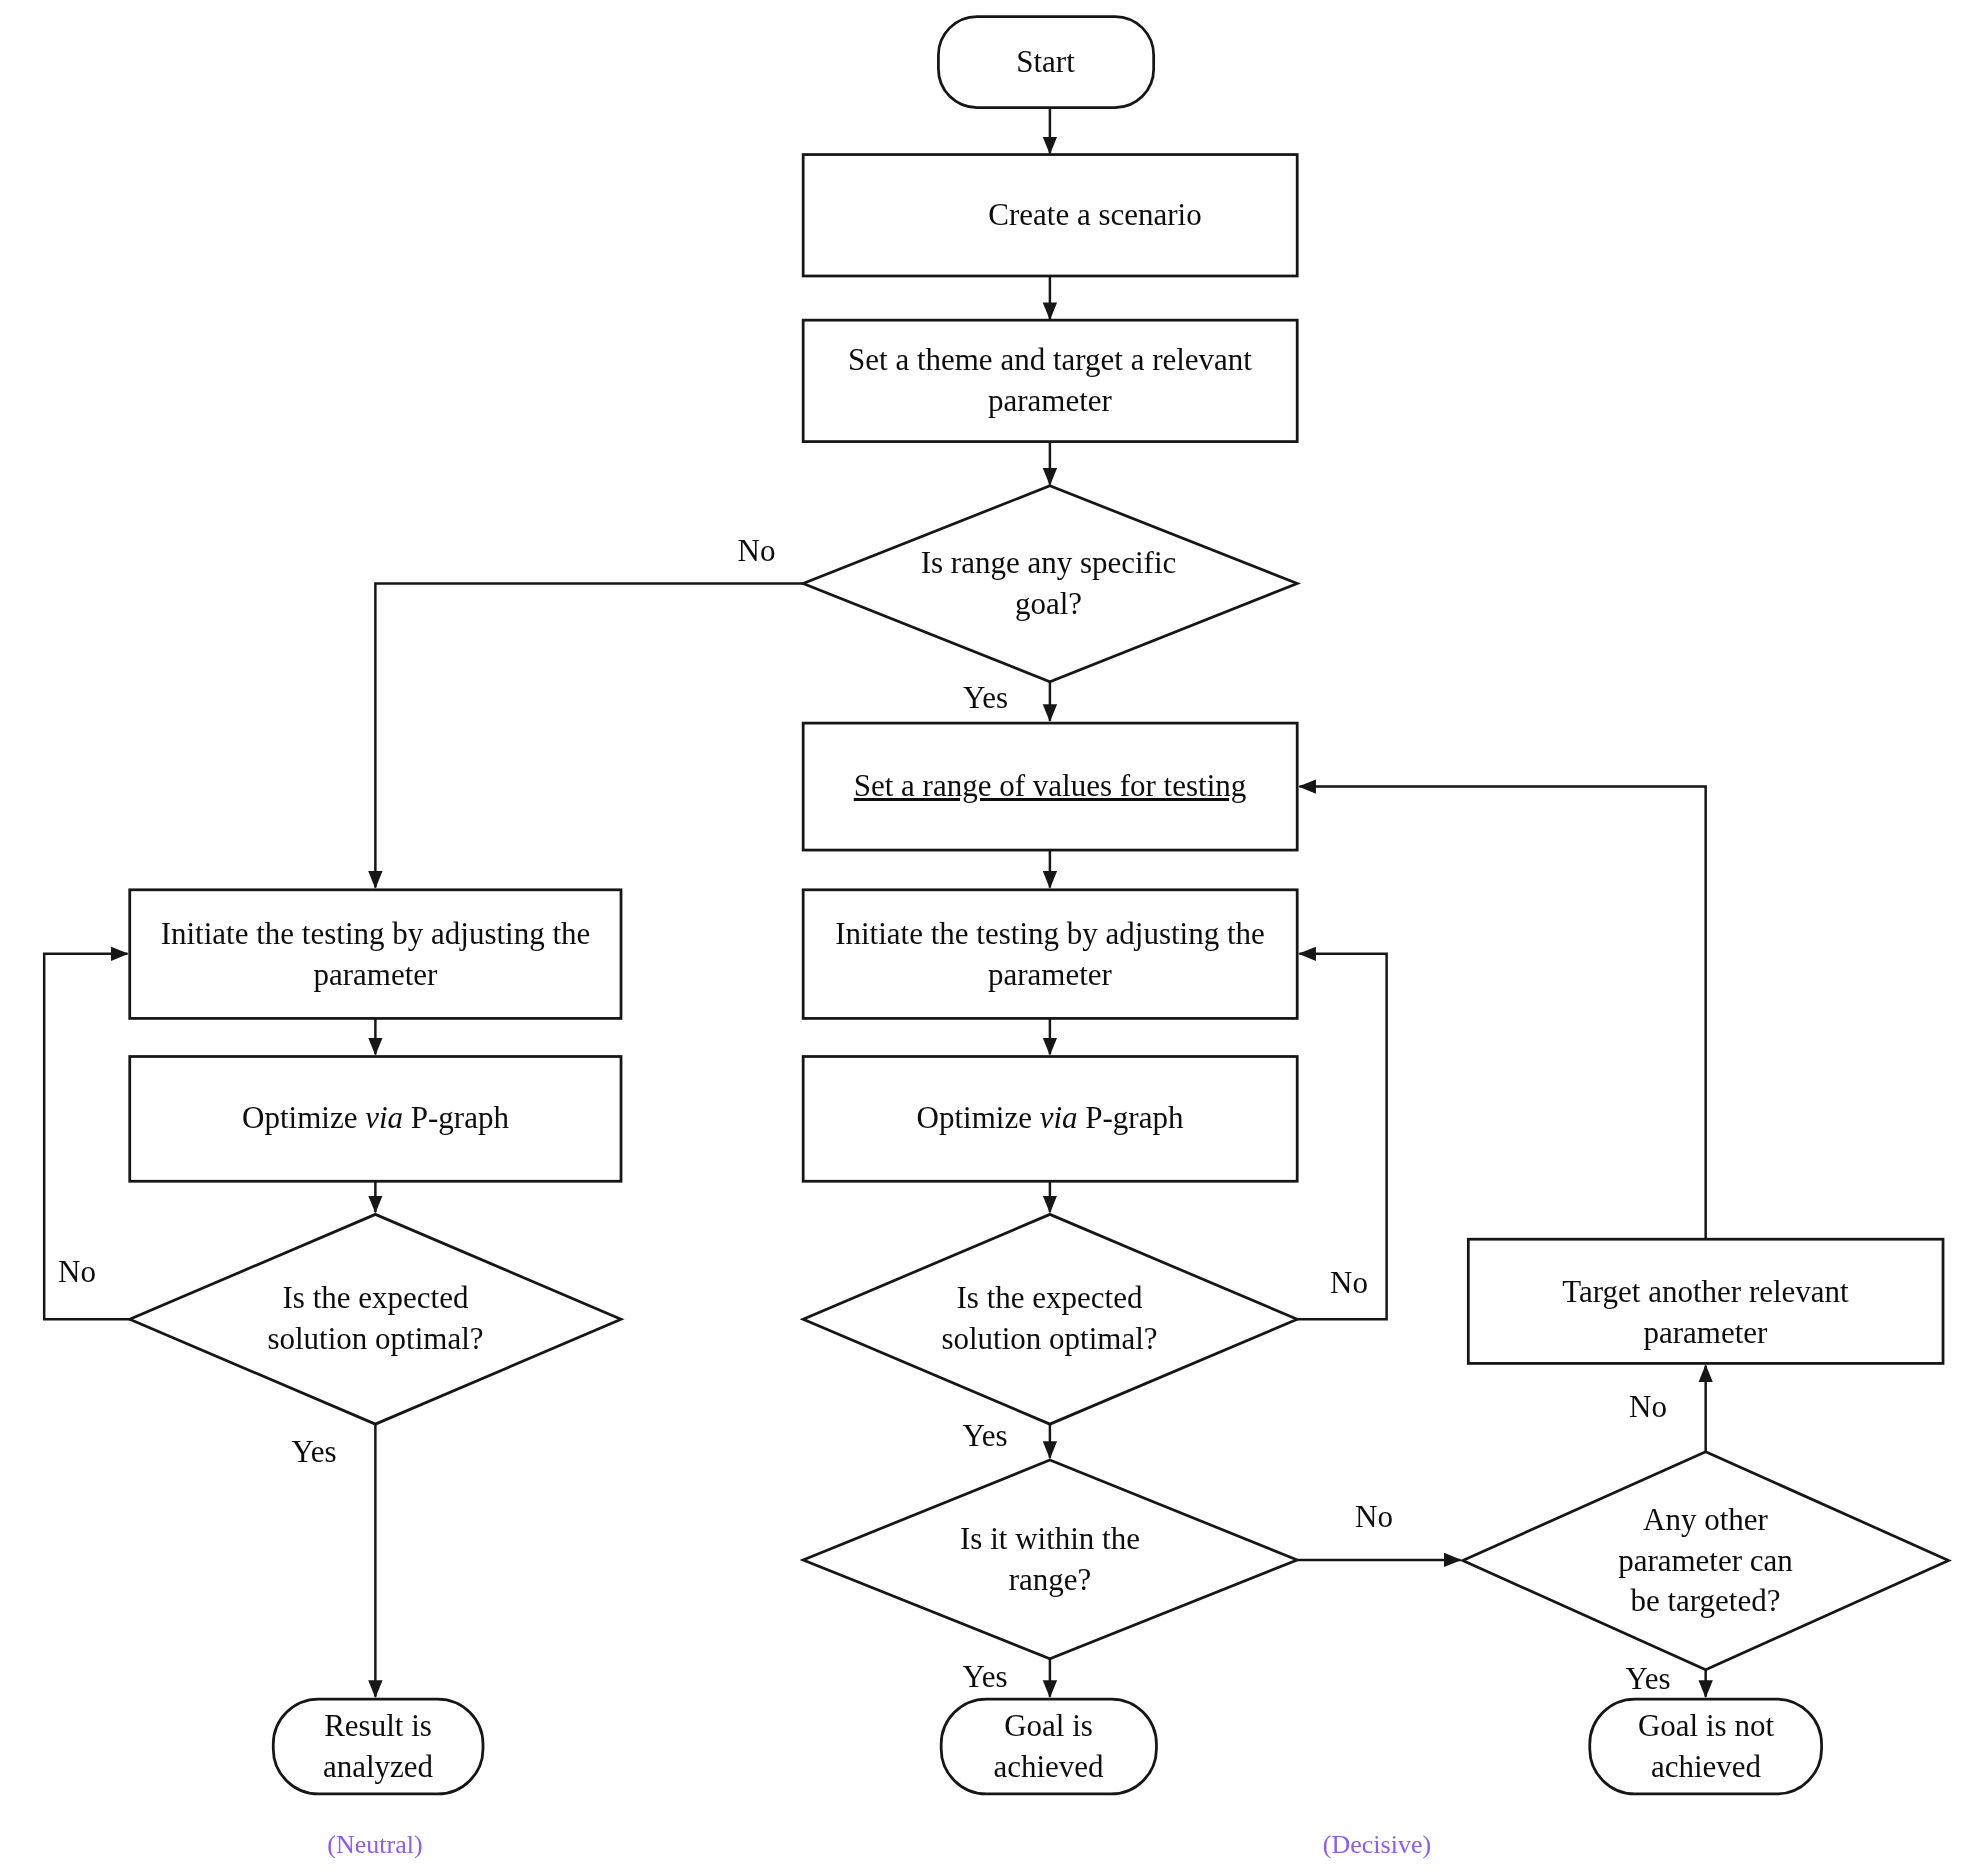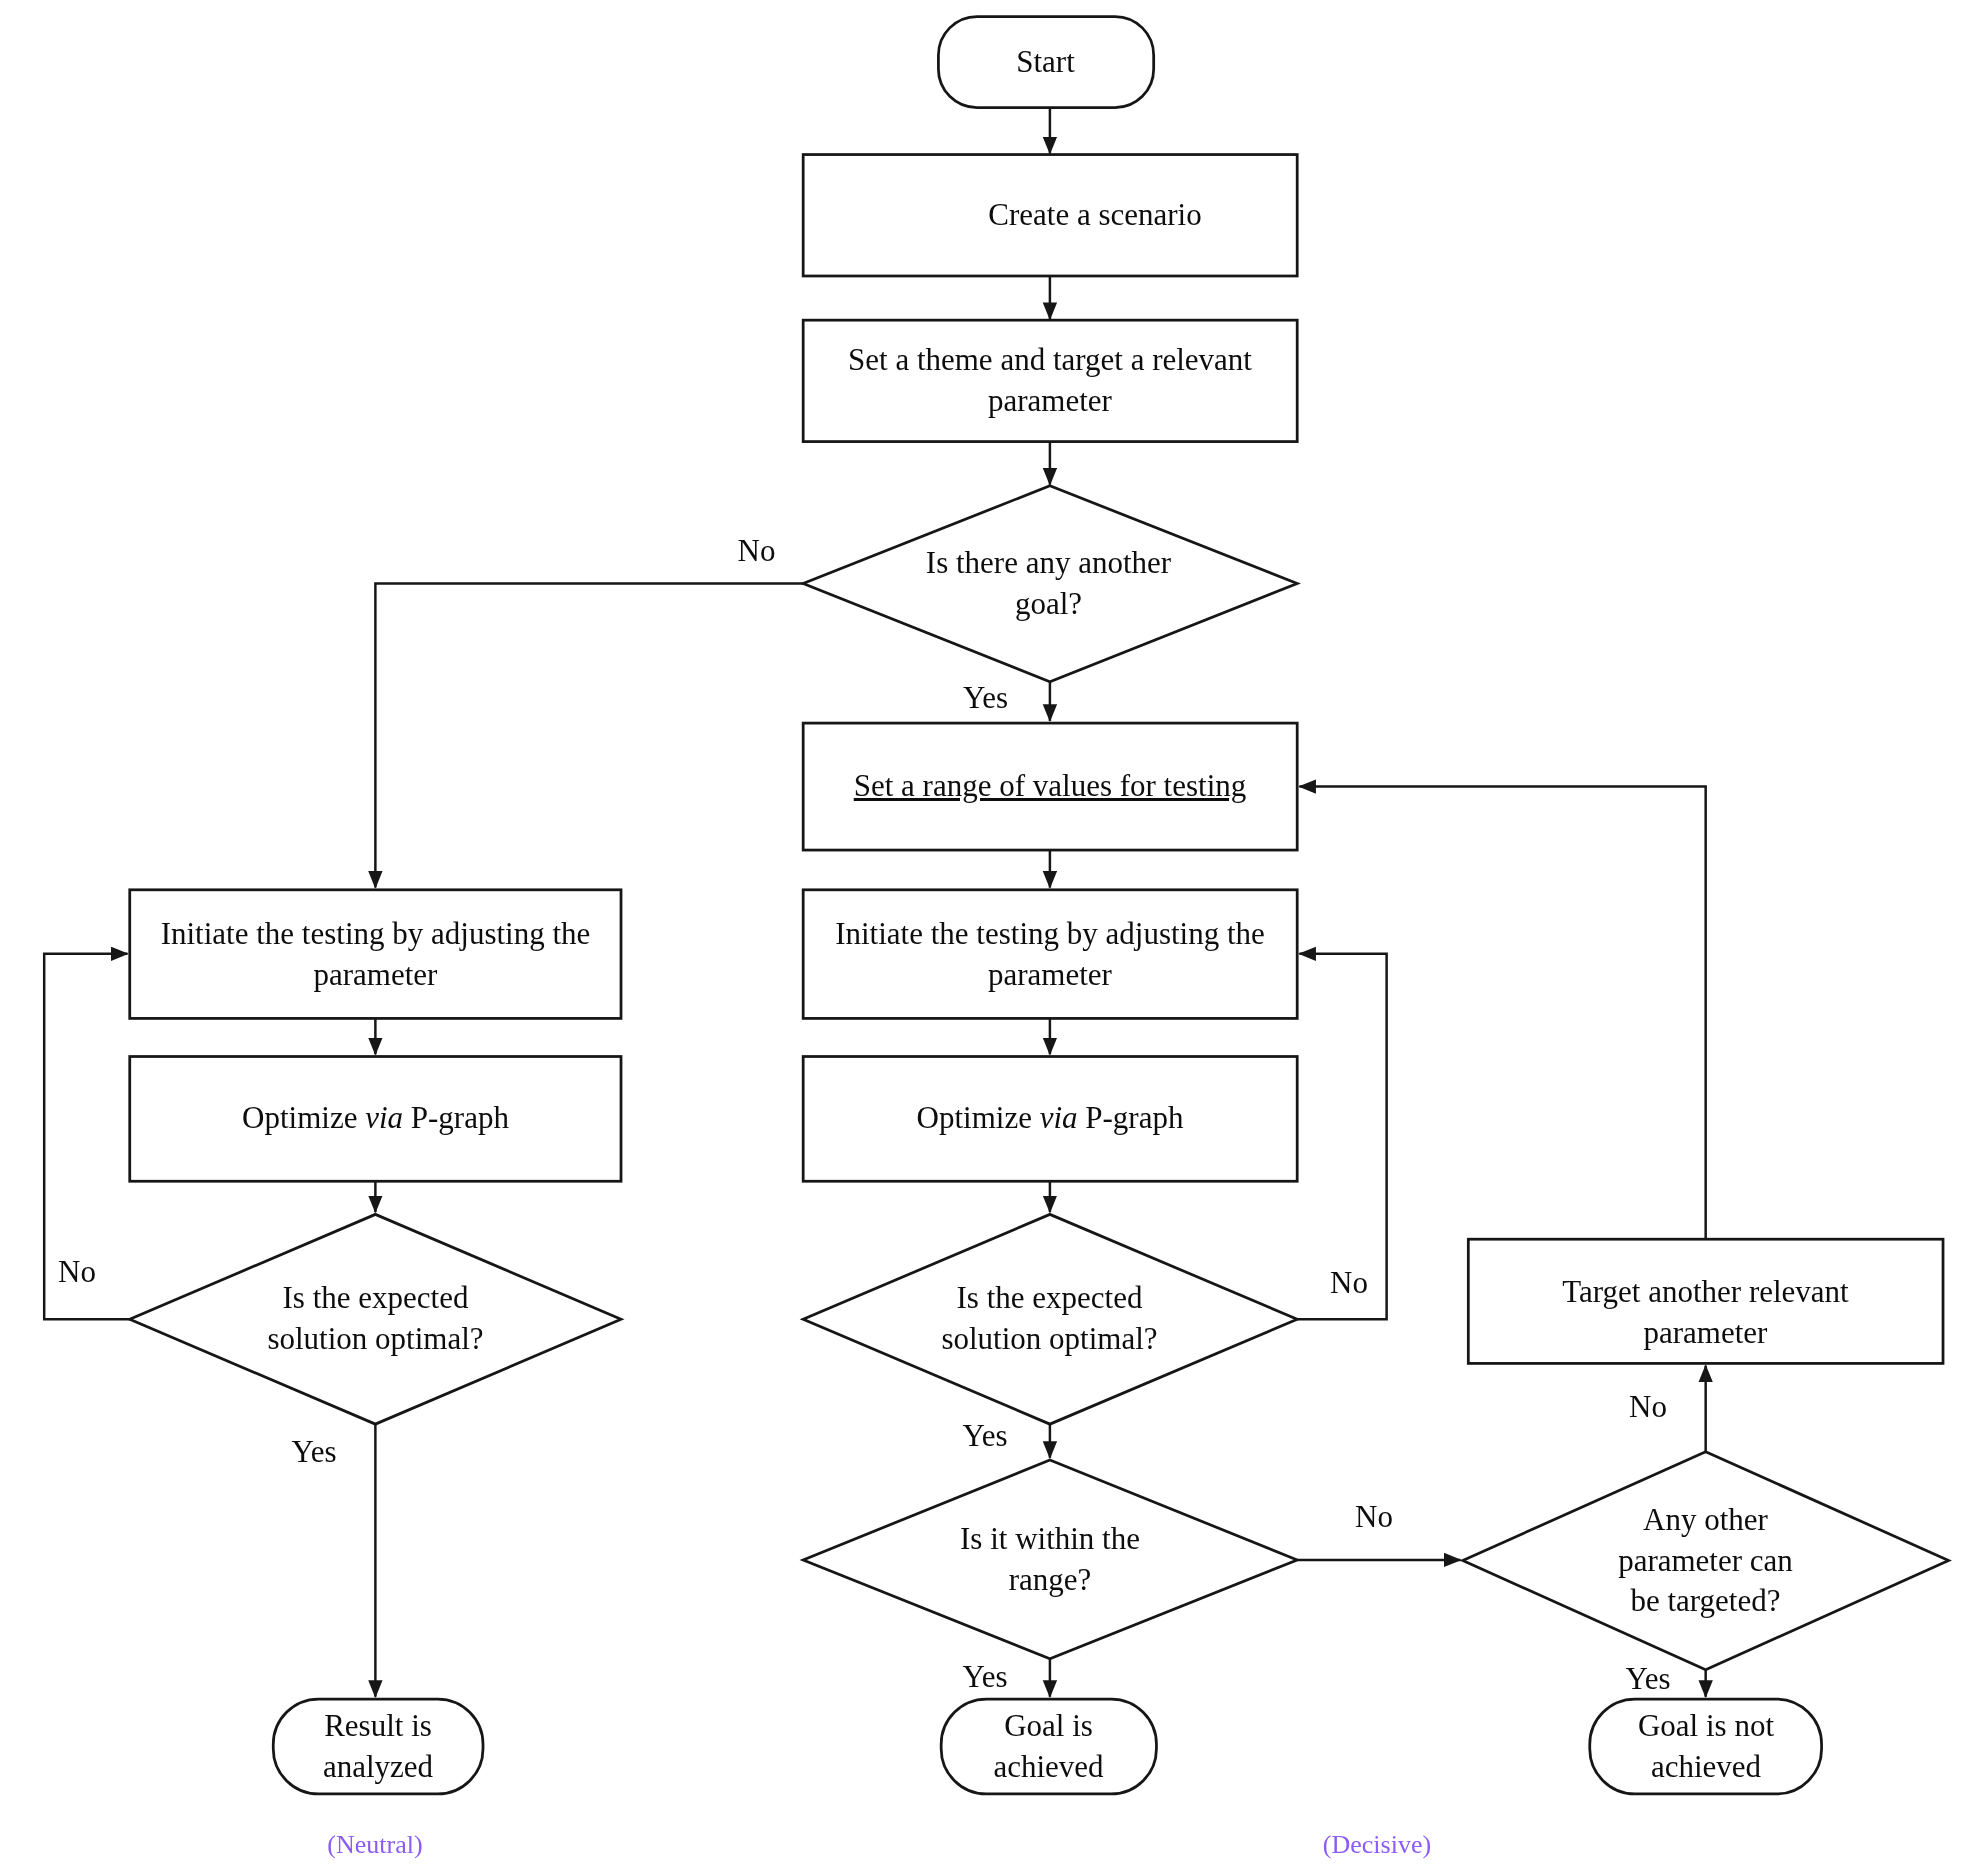--- a/index.html
+++ b/index.html
@@ -75,21 +75,21 @@
 
   <div class="lbl" style="left:848px;top:155px;width:494px;height:121px;">
       <span class="inner nowrap">Create a scenario</span>
     </div>
 
   <div class="lbl" style="left:803px;top:320px;width:494px;height:121px;">
       <span class="inner" style="width:475px;">Set a theme and target a relevant parameter</span>
     </div>
 
   <div class="lbl" style="left:916px;top:486px;width:265px;height:196px;">
-      <span class="inner">Is there any another goal?</span>
+      <span class="inner">Is range any specific goal?</span>
     </div>
 
   <div class="lbl" style="left:803px;top:723px;width:494px;height:127px;text-decoration:underline;">
       <span class="inner nowrap">Set a range of values for testing</span>
     </div>
 
   <div class="lbl" style="left:803px;top:890px;width:494px;height:129px;">
       <span class="inner" style="width:475px;">Initiate the testing by adjusting the parameter</span>
     </div>
 

